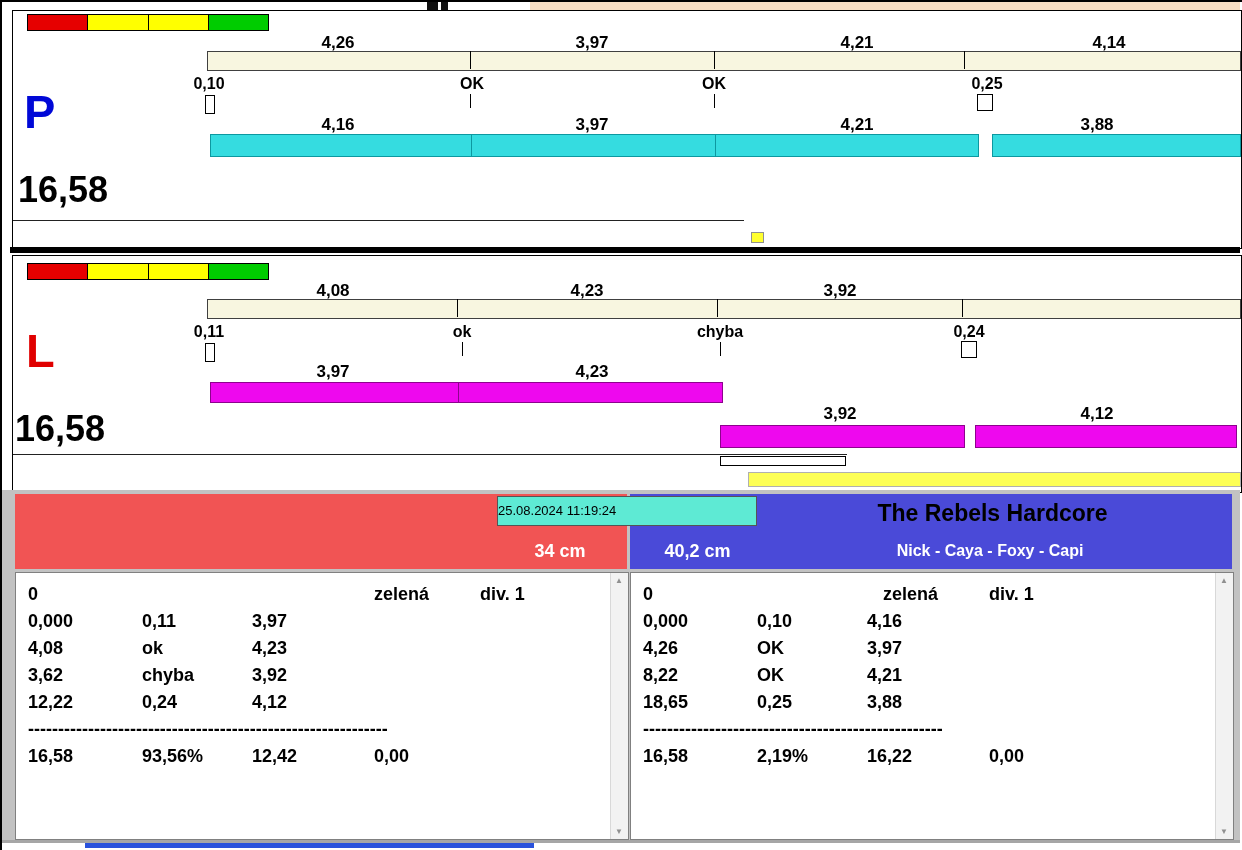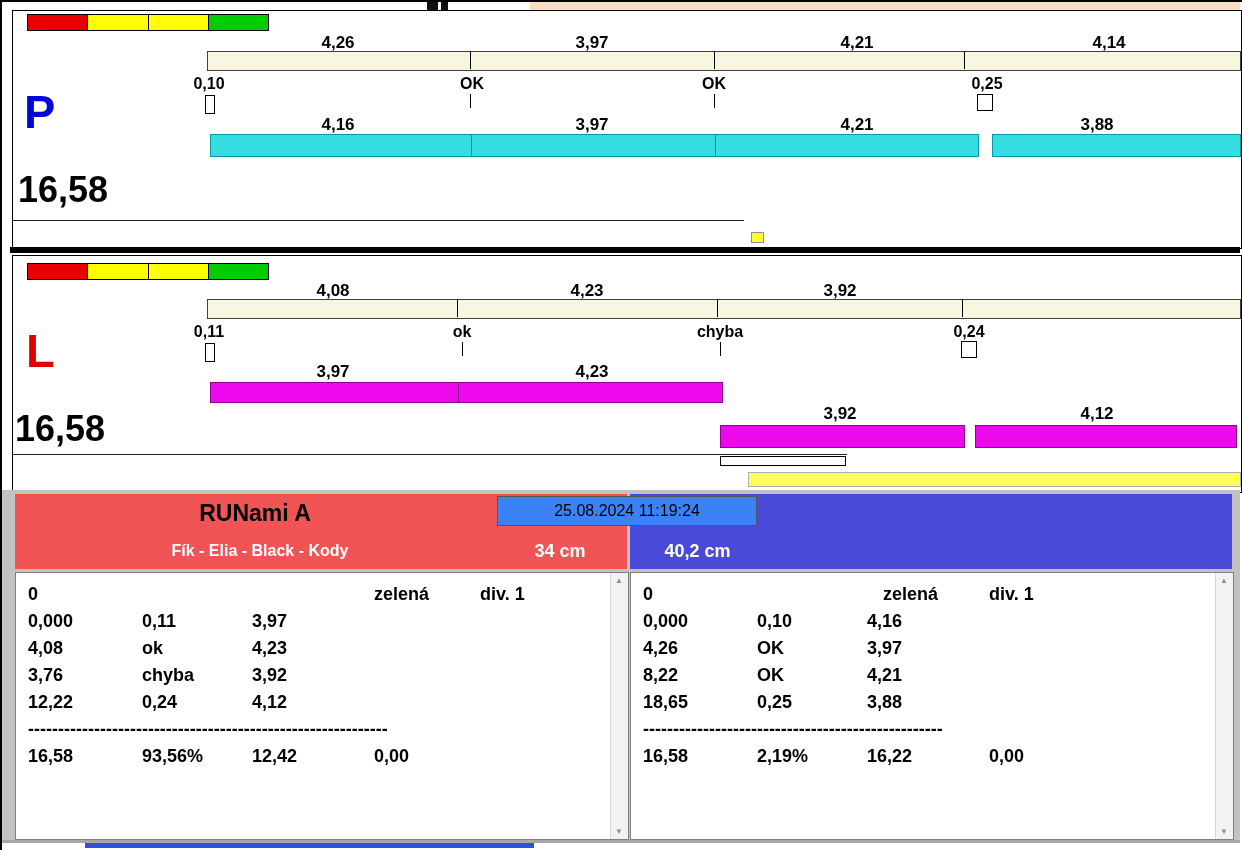--- a/index.html
+++ b/index.html
@@ -15,22 +15,22 @@
   .vline{position:absolute;width:1px;background:#000;}
   .whitebox{position:absolute;background:#fff;border:1px solid #000;}
   .cyan{position:absolute;height:21px;background:#35dce0;border:1px solid #0d98a0;}
   .magenta{position:absolute;background:#ee08ee;border:1px solid #8d028d;}
   .lane-letter{position:absolute;font-weight:bold;font-size:47px;line-height:1;}
   .lane-total{position:absolute;font-weight:bold;font-size:36px;line-height:1;color:#000;}
   .hline{position:absolute;height:1px;background:#222;}
   .team-name{position:absolute;font-weight:bold;font-size:23px;color:#000;text-align:center;}
   .team-dogs{position:absolute;font-weight:bold;font-size:16px;color:#fff;text-align:center;}
   .team-height{position:absolute;font-weight:bold;font-size:18px;color:#fff;text-align:center;}
-  .datebox{position:absolute;background:#3b82f6;border:1px solid #555;font-size:16px;color:#000;
-           text-align:center;line-height:27px;}
+  .datebox{position:absolute;background:#5eead4;border:1px solid #555;font-size:13px;color:#000;
+           text-align:left;line-height:27px;}
   .tpanel{position:absolute;background:#fff;border:1px solid #808080;}
   .tbody{position:absolute;left:12px;top:8px;right:20px;font-weight:bold;font-size:18px;color:#000;}
   .trow{display:flex;height:27px;line-height:27px;white-space:nowrap;}
   .tcell{flex:0 0 auto;overflow:visible;}
   .c0{width:114px}.c1{width:110px}.c2{width:122px}.c3{width:112px}
   .trow:first-child .c3{width:106px}
   .tpanel.right .trow:first-child .c2{width:16px}
   .scrollbar{position:absolute;top:0;right:0;width:17px;height:100%;background:#f2f2f2;border-left:1px solid #d8d8d8;}
   .sarrow{position:absolute;left:0;width:16px;text-align:center;font-size:8px;color:#909090;top:3px;}
   .sarrow.down{top:auto;bottom:3px;}
@@ -134,25 +134,25 @@
   <div class="lane-total" style="left:13px;top:409px">16,58</div>
   <div class="hline" style="left:11px;top:452px;width:834px"></div>
   <div class="whitebox" style="left:718px;top:454px;width:124px;height:8px"></div>
   <div class="abs" style="left:746px;top:470px;width:491px;height:13px;background:#fdff56;border:1px solid #b0b0b0"></div>
 
   <div class="abs" style="left:0;top:488px;width:1238px;height:350px;background:#c2c2c2"></div>
 
   <div class="abs" style="left:13px;top:492px;width:612px;height:75px;background:#f15454"></div>
   <div class="abs" style="left:628px;top:492px;width:602px;height:75px;background:#4a4ad8"></div>
 
-  <span class="team-name" style="left:38px;top:498px;width:430px">RUNami A</span>
-  <span class="team-dogs" style="left:38px;top:540px;width:440px">Fík - Elia - Black - Kody</span>
   <span class="team-height" style="left:503px;top:539px;width:110px">34 cm</span>
 
+  <span class="team-name" style="left:758px;top:498px;width:465px">The Rebels Hardcore</span>
   <span class="team-height" style="left:638px;top:539px;width:115px">40,2 cm</span>
+  <span class="team-dogs" style="left:758px;top:540px;width:460px">Nick - Caya - Foxy - Capi</span>
 
   <div class="datebox" style="left:495px;top:494px;width:258px;height:28px">25.08.2024 11:19:24</div>
 
   <div class="tpanel left" style="left:13px;top:570px;width:612px;height:266px">
     <div class="tbody">
         <div class="trow">
           <span class="tcell c0">0</span>
           <span class="tcell c1"></span>
           <span class="tcell c2"></span>
           <span class="tcell c3">zelená</span>
@@ -166,21 +166,21 @@
           <span class="tcell c4"></span>
         </div>
         <div class="trow">
           <span class="tcell c0">4,08</span>
           <span class="tcell c1">ok</span>
           <span class="tcell c2">4,23</span>
           <span class="tcell c3"></span>
           <span class="tcell c4"></span>
         </div>
         <div class="trow">
-          <span class="tcell c0">3,76</span>
+          <span class="tcell c0">3,62</span>
           <span class="tcell c1">chyba</span>
           <span class="tcell c2">3,92</span>
           <span class="tcell c3"></span>
           <span class="tcell c4"></span>
         </div>
         <div class="trow">
           <span class="tcell c0">12,22</span>
           <span class="tcell c1">0,24</span>
           <span class="tcell c2">4,12</span>
           <span class="tcell c3"></span>

